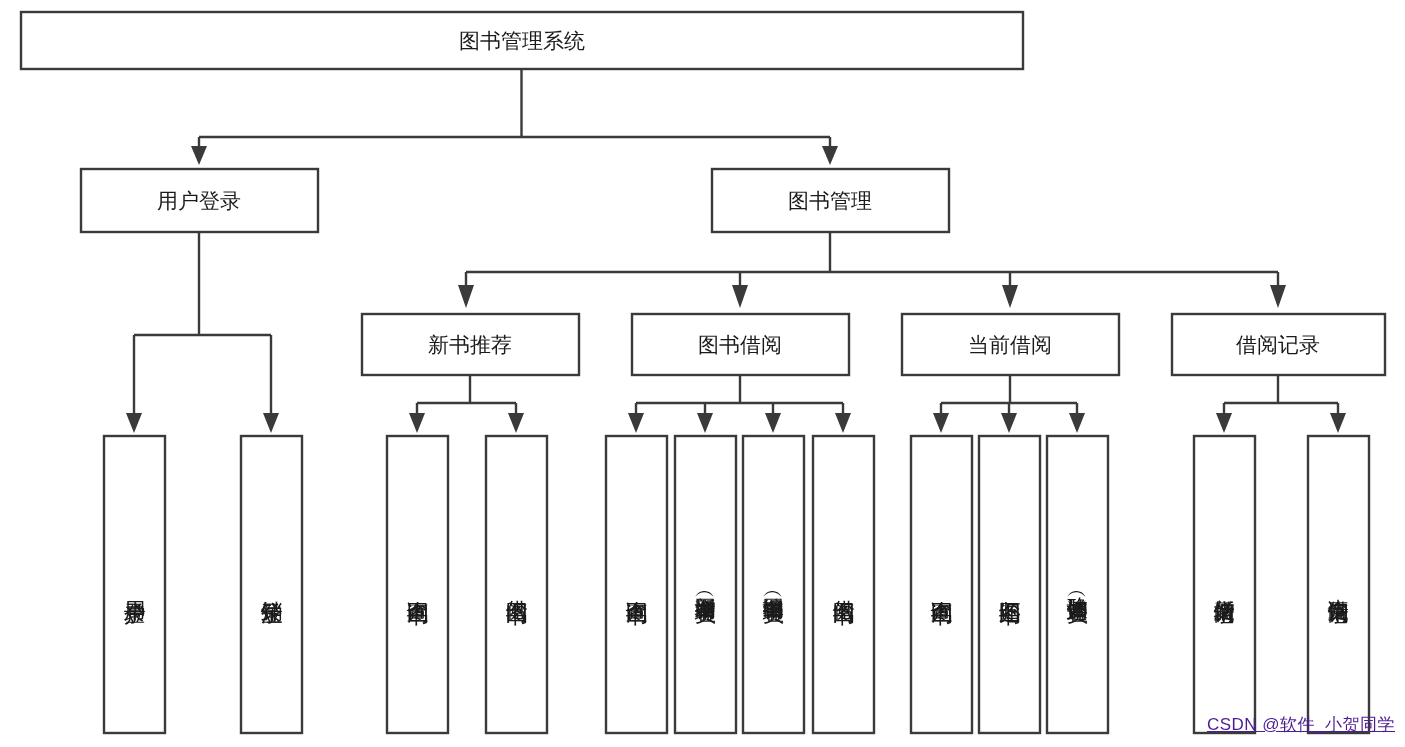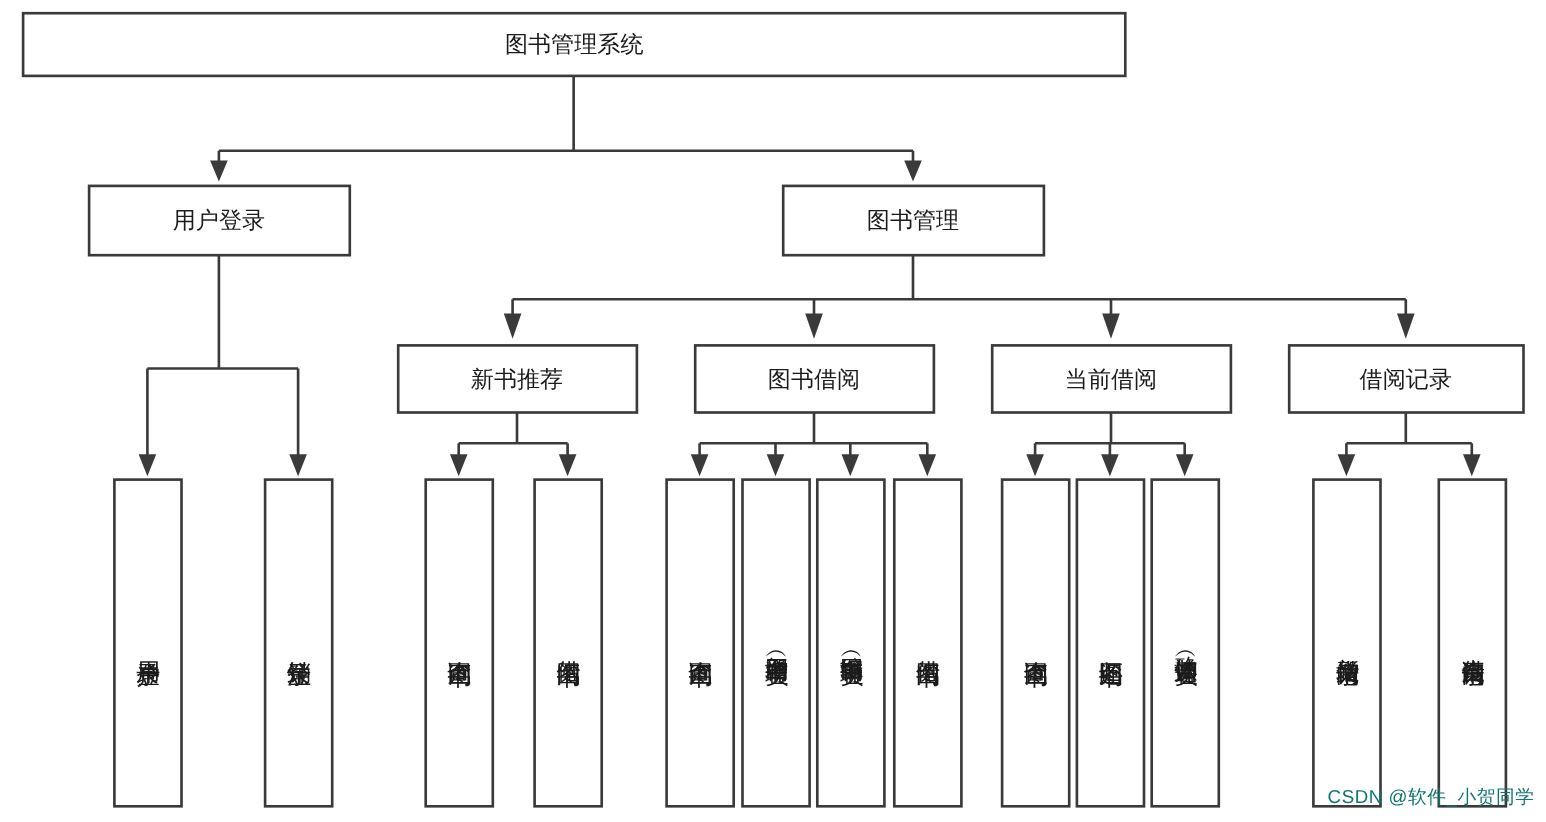--- a/index.html
+++ b/index.html
@@ -60,23 +60,24 @@
     text-align: center;
     white-space: nowrap;
     pointer-events: none;
   }
   .watermark {
     position: absolute;
     right: 10px;
     bottom: 6px;
     font-family: "Liberation Sans", "DejaVu Sans", sans-serif;
     font-size: 17px;
-    color: #0f766e;
+    color: #4c1d95;
     letter-spacing: 0.5px;
     white-space: nowrap;
+    text-decoration: underline;
   }
 </style>
 </head>
 <body>
 
 <div id="diagram-root">
 
   <svg class="diagram-canvas" viewBox="0 0 1405 747" xmlns="http://www.w3.org/2000/svg">
 
     <g>

